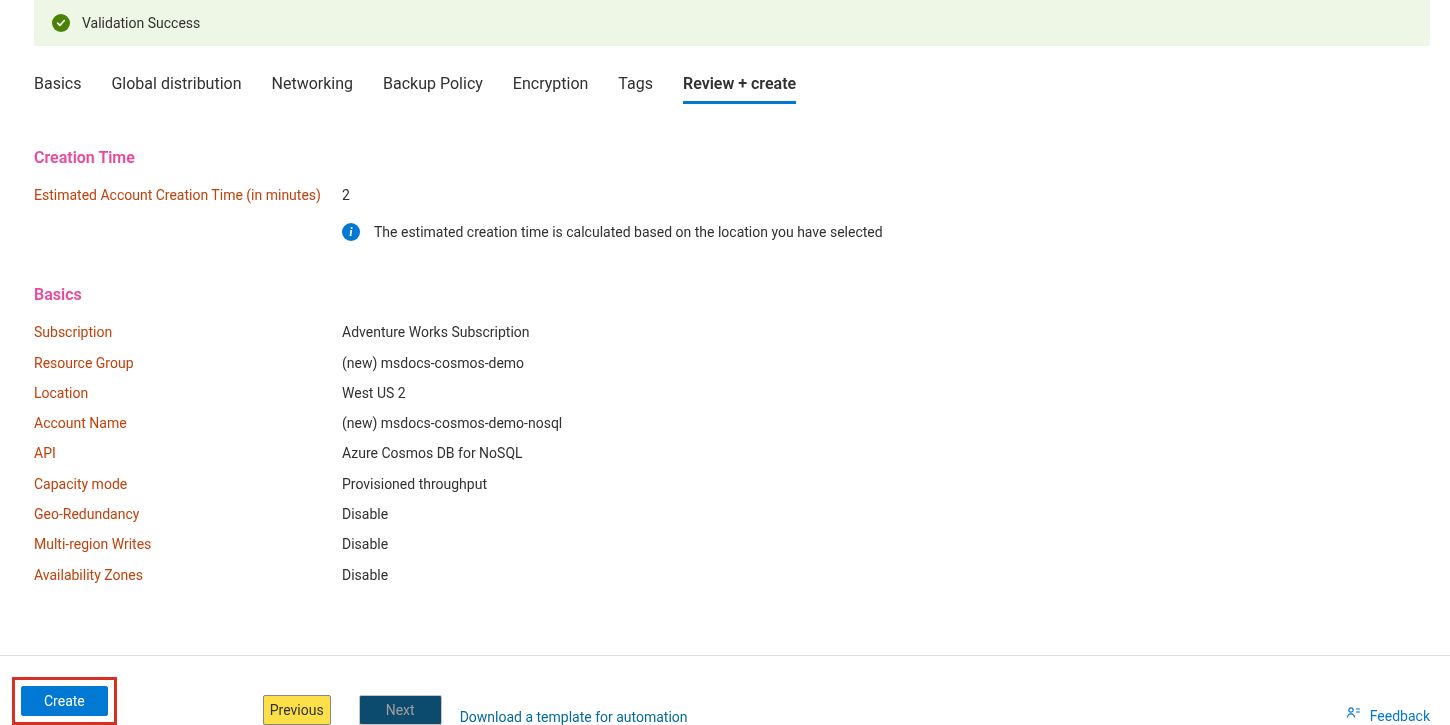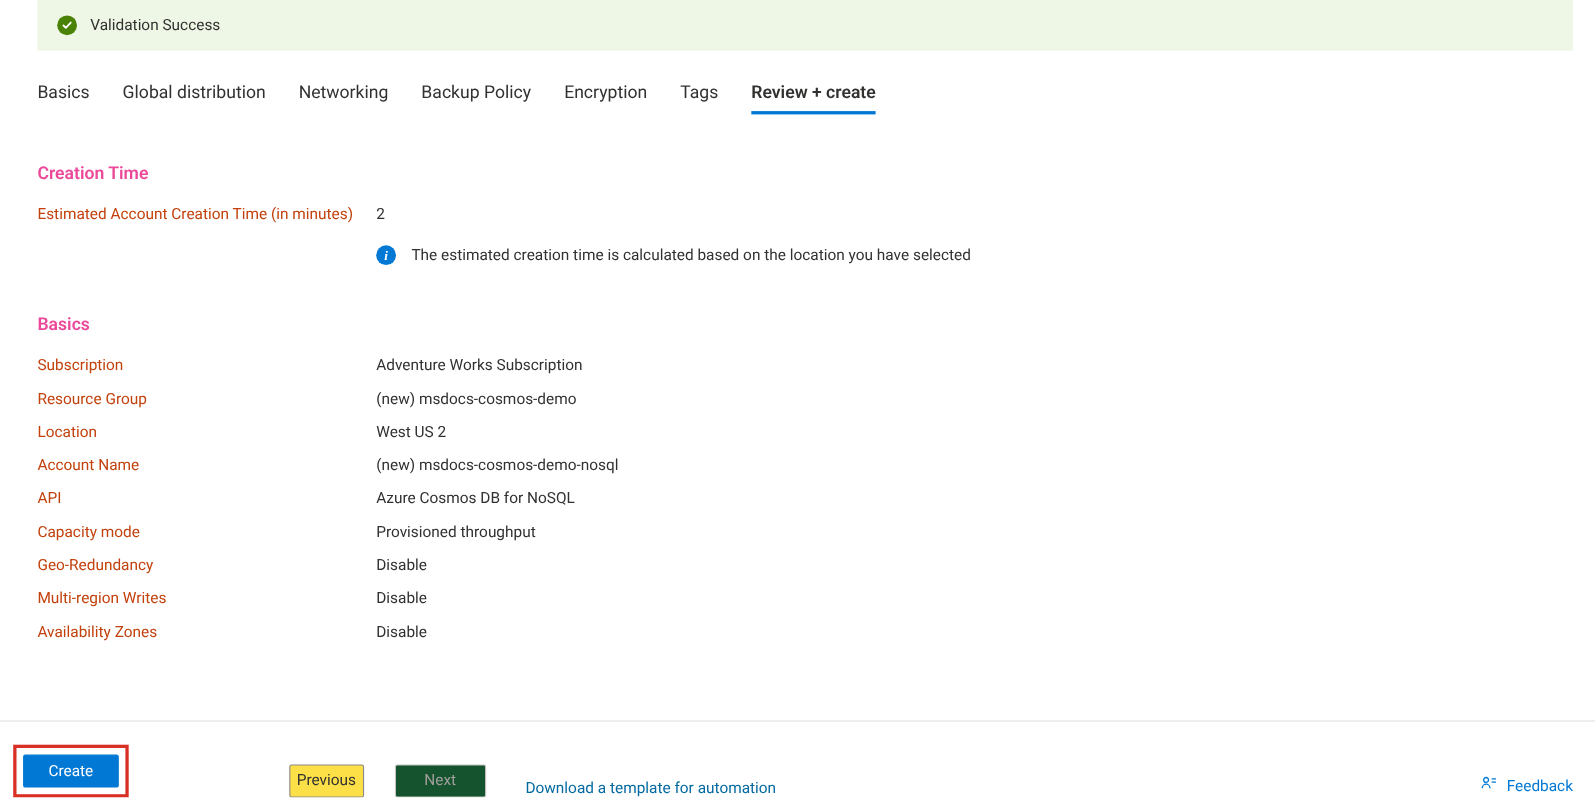--- a/index.html
+++ b/index.html
@@ -130,26 +130,25 @@
       padding: 6px 22px;
     }
     .btn-secondary {
       background: #fde047;
       color: #323130;
       border: 1px solid #8a8886;
       padding: 6px 6px;
       margin-right: 10px;
     }
     .btn-disabled {
-      background: #14532d;
+      background: #0c4a6e;
       color: #a19f9d;
       border: 1px solid #c8c6c4;
       padding: 6px 26px;
       cursor: not-allowed;
-      margin-right: 18px;
     }
     .link {
       color: #0369a1;
       cursor: pointer;
     }
     .feedback {
       margin-left: auto;
       display: flex;
       align-items: center;
       gap: 8px;

